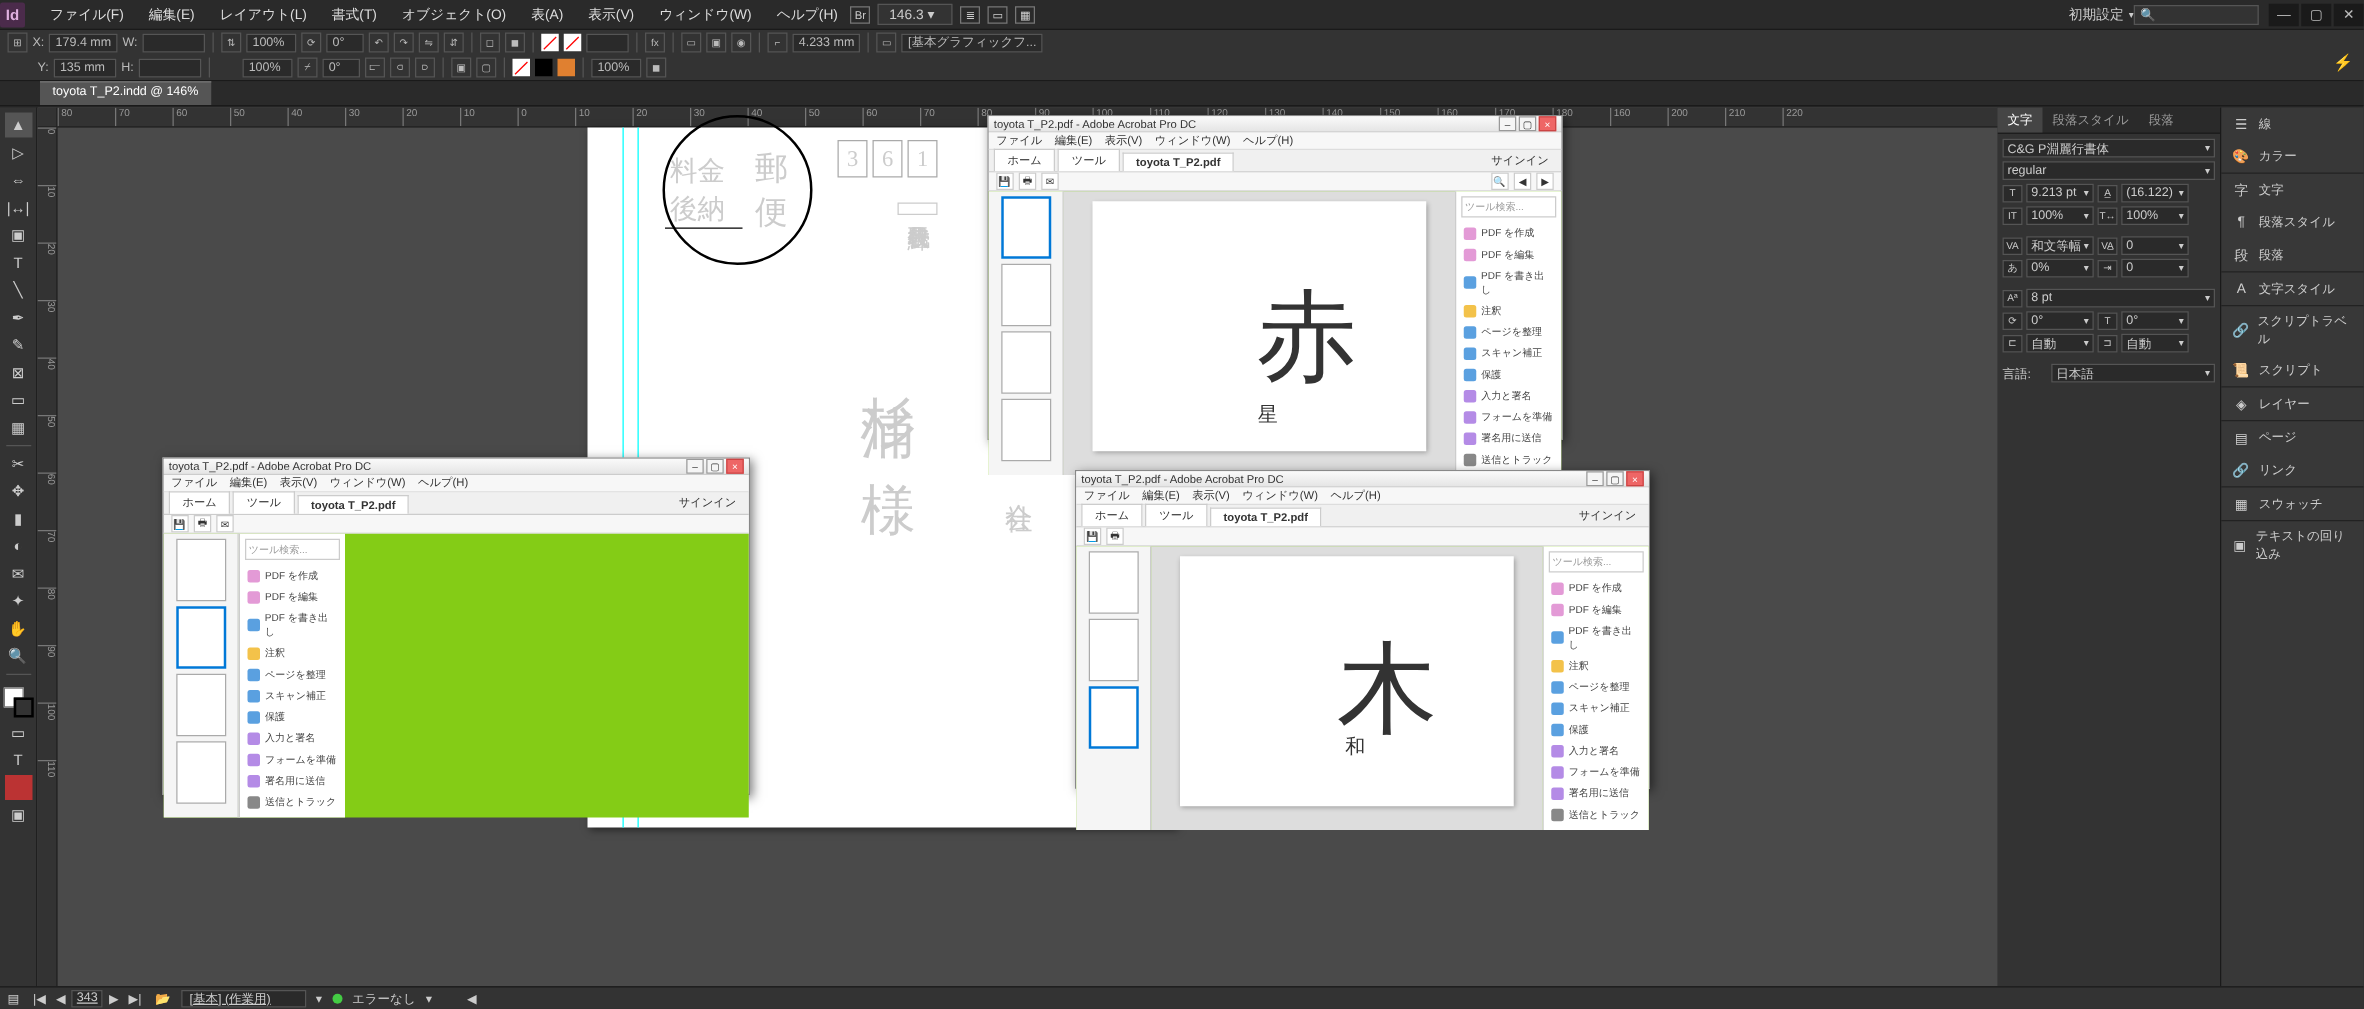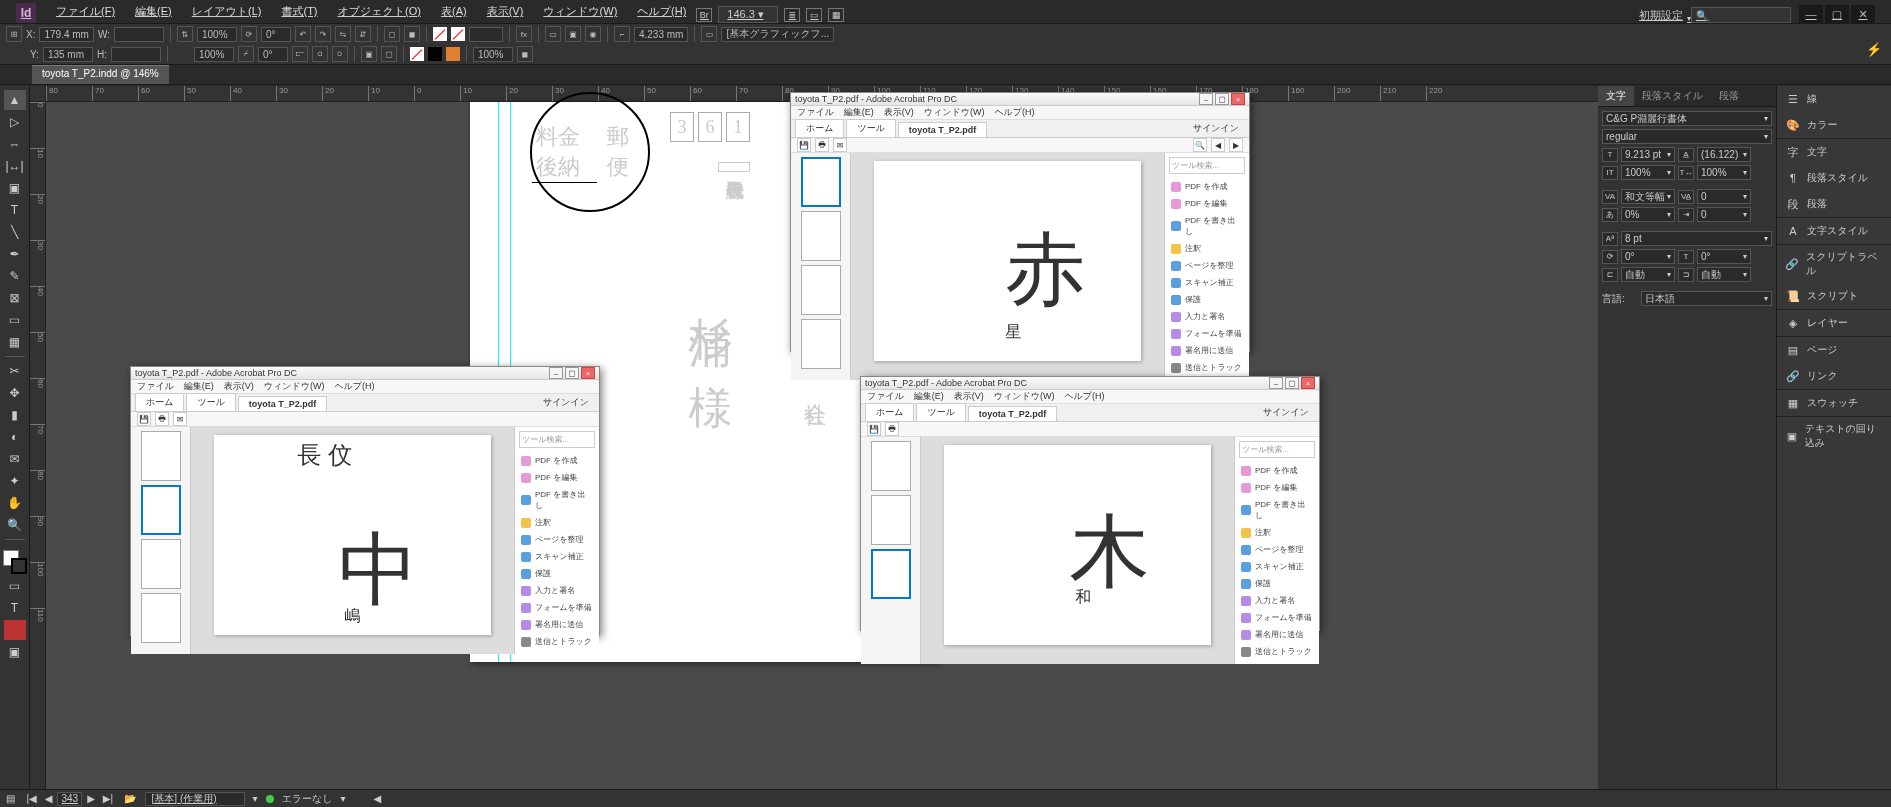--- a/index.html
+++ b/index.html
@@ -1,19 +1,19 @@
 <!DOCTYPE html>
 <html><head>
 <meta charset="utf-8">
 <style>
 * { margin: 0; padding: 0; box-sizing: border-box; font-family: "Yu Gothic", "Meiryo", sans-serif; user-select: none; }
 body { background: #2a2a2a; width: 1891px; height: 807px; overflow: hidden; position: relative; color: #ccc; font-size: 11px; }
 
 
-.menubar { height: 24px; background: #2a2a2a; display: flex; align-items: flex-end; padding: 0 16px; border-bottom: 1px solid #1a1a1a; text-decoration: underline; }
+.menubar { height: 24px; background: #2a2a2a; display: flex; align-items: center; padding: 0 0; border-bottom: 1px solid #1a1a1a; }
 .app-icon { width: 20px; height: 20px; background: #4b2b4b; color: #e0b0e0; display: flex; align-items: center; justify-content: center; font-weight: bold; margin-right: 10px; font-size: 12px; border-radius: 2px; }
 .menubar .menu-item { padding: 4px 10px; color: #ddd; cursor: pointer; }
 .menu-spacer { flex: 1; }
 .menu-right { display: flex; align-items: center; gap: 6px; }
 .menu-right .icon { width: 16px; height: 14px; border: 1px solid #777; display: inline-flex; align-items: center; justify-content: center; font-size: 9px; }
 .zoom-box { background: #333; border: 1px solid #555; padding: 1px 8px; min-width: 60px; display: inline-flex; align-items: center; }
 .search-box { background: #333; border: 1px solid #555; width: 100px; height: 16px; display: inline-flex; align-items: center; padding-left: 4px; color: #777; font-size: 10px; }
 .win-buttons { display: flex; gap: 2px; margin-left: 8px; }
 .win-btn { width: 24px; height: 18px; background: #1a1a1a; display: flex; align-items: center; justify-content: center; color: #bbb; font-size: 11px; }
 
@@ -49,21 +49,21 @@
 .ruler-h .tick { width: 46px; border-left: 1px solid #777; padding-left: 2px; flex-shrink:0; }
 .ruler-v { position: absolute; top: 16px; left: 0; bottom: 0; width: 16px; background: #333; font-size: 8px; color: #999; display:flex; flex-direction:column; border-right:1px solid #222; }
 .ruler-v .tick { height: 46px; border-top: 1px solid #777; writing-mode: vertical-rl; }
 .ruler-corner { position:absolute; top:0; left:0; width:16px; height:16px; background:#333; border-right:1px solid #222; border-bottom:1px solid #222;}
 
 
 .page { position: absolute; background: #fff; box-shadow: 2px 2px 6px rgba(0,0,0,.5); }
 .page.main { top: 16px; left: 440px; width: 470px; height: 560px; }
 .circle-stamp { position:absolute; top: -10px; left: 60px; width:120px; height:120px; border:2px solid #000; border-radius:50%; display:flex; flex-direction:row; align-items:center; justify-content:center; }
 .stamp-top { font-size:22px; font-family: "MS Mincho", serif; border-bottom:1px solid #000; padding:0 4px; }
-.stamp-bot { font-size:22px; font-family: "MS Mincho", serif; letter-spacing: 10px; padding-left:10px; }
+.stamp-bot { font-size:26px; font-family: "MS Mincho", serif; letter-spacing: 10px; padding-left:10px; }
 .addr-col { position:absolute; writing-mode: vertical-rl; font-family: "MS Mincho", serif; }
 .addr1 { top: 60px; right: 190px; font-size: 18px; line-height: 1.2; border:1px solid #ccc; padding:4px;}
 .addr2 { top: 180px; right: 200px; font-size: 44px; letter-spacing: 8px; }
 .addr3 { top: 284px; right: 110px; font-size: 22px; }
 .num-boxes { position:absolute; top:10px; right:190px; display:flex; gap:4px; }
 .num-boxes span { width:24px; height:30px; border:1px solid #aaa; display:flex; align-items:center; justify-content:center; font-size:18px; font-family:"MS Mincho", serif;}
 .guide-v { position:absolute; top:0; bottom:0; width:0; border-left:1px solid cyan; }
 .guide-v.purple { border-left:1px solid #c080ff; }
 .cross-marker { position:absolute; width:10px; height:10px; }
 .cross-marker::before, .cross-marker::after { content:""; position:absolute; background:#4aa; }
@@ -452,27 +452,20 @@
           <span class="ic">🖶</span>
           <span class="ic">✉</span>
       </div>
       <div class="body">
         <div class="thumbs">
           <div class="thumb"></div>
           <div class="thumb sel"></div>
           <div class="thumb"></div>
           <div class="thumb"></div>
         </div>
-        <div class="view">
-          <div class="doc">
-            <span style="position:absolute; top:4px; left:30%; font-size:24px;">長 伩</span>
-            <span class="big-kanji" style="top:30px; left:40%;">中</span>
-            <span class="small-kanji" style="top:160px; left:46%;">嶋</span>
-          </div>
-        </div>
         <div class="rpanel" id="acroR2">
             <div style="border: 1px solid rgb(204, 204, 204); padding: 2px; font-size: 8px; color: rgb(153, 153, 153); margin-bottom: 4px;">ツール検索...</div>
             <div class="btn">
               <span class="dot" style="background: rgb(227, 154, 214);"></span>
               <span>PDF を作成</span>
             </div>
             <div class="btn">
               <span class="dot" style="background: rgb(227, 154, 214);"></span>
               <span>PDF を編集</span>
             </div>

